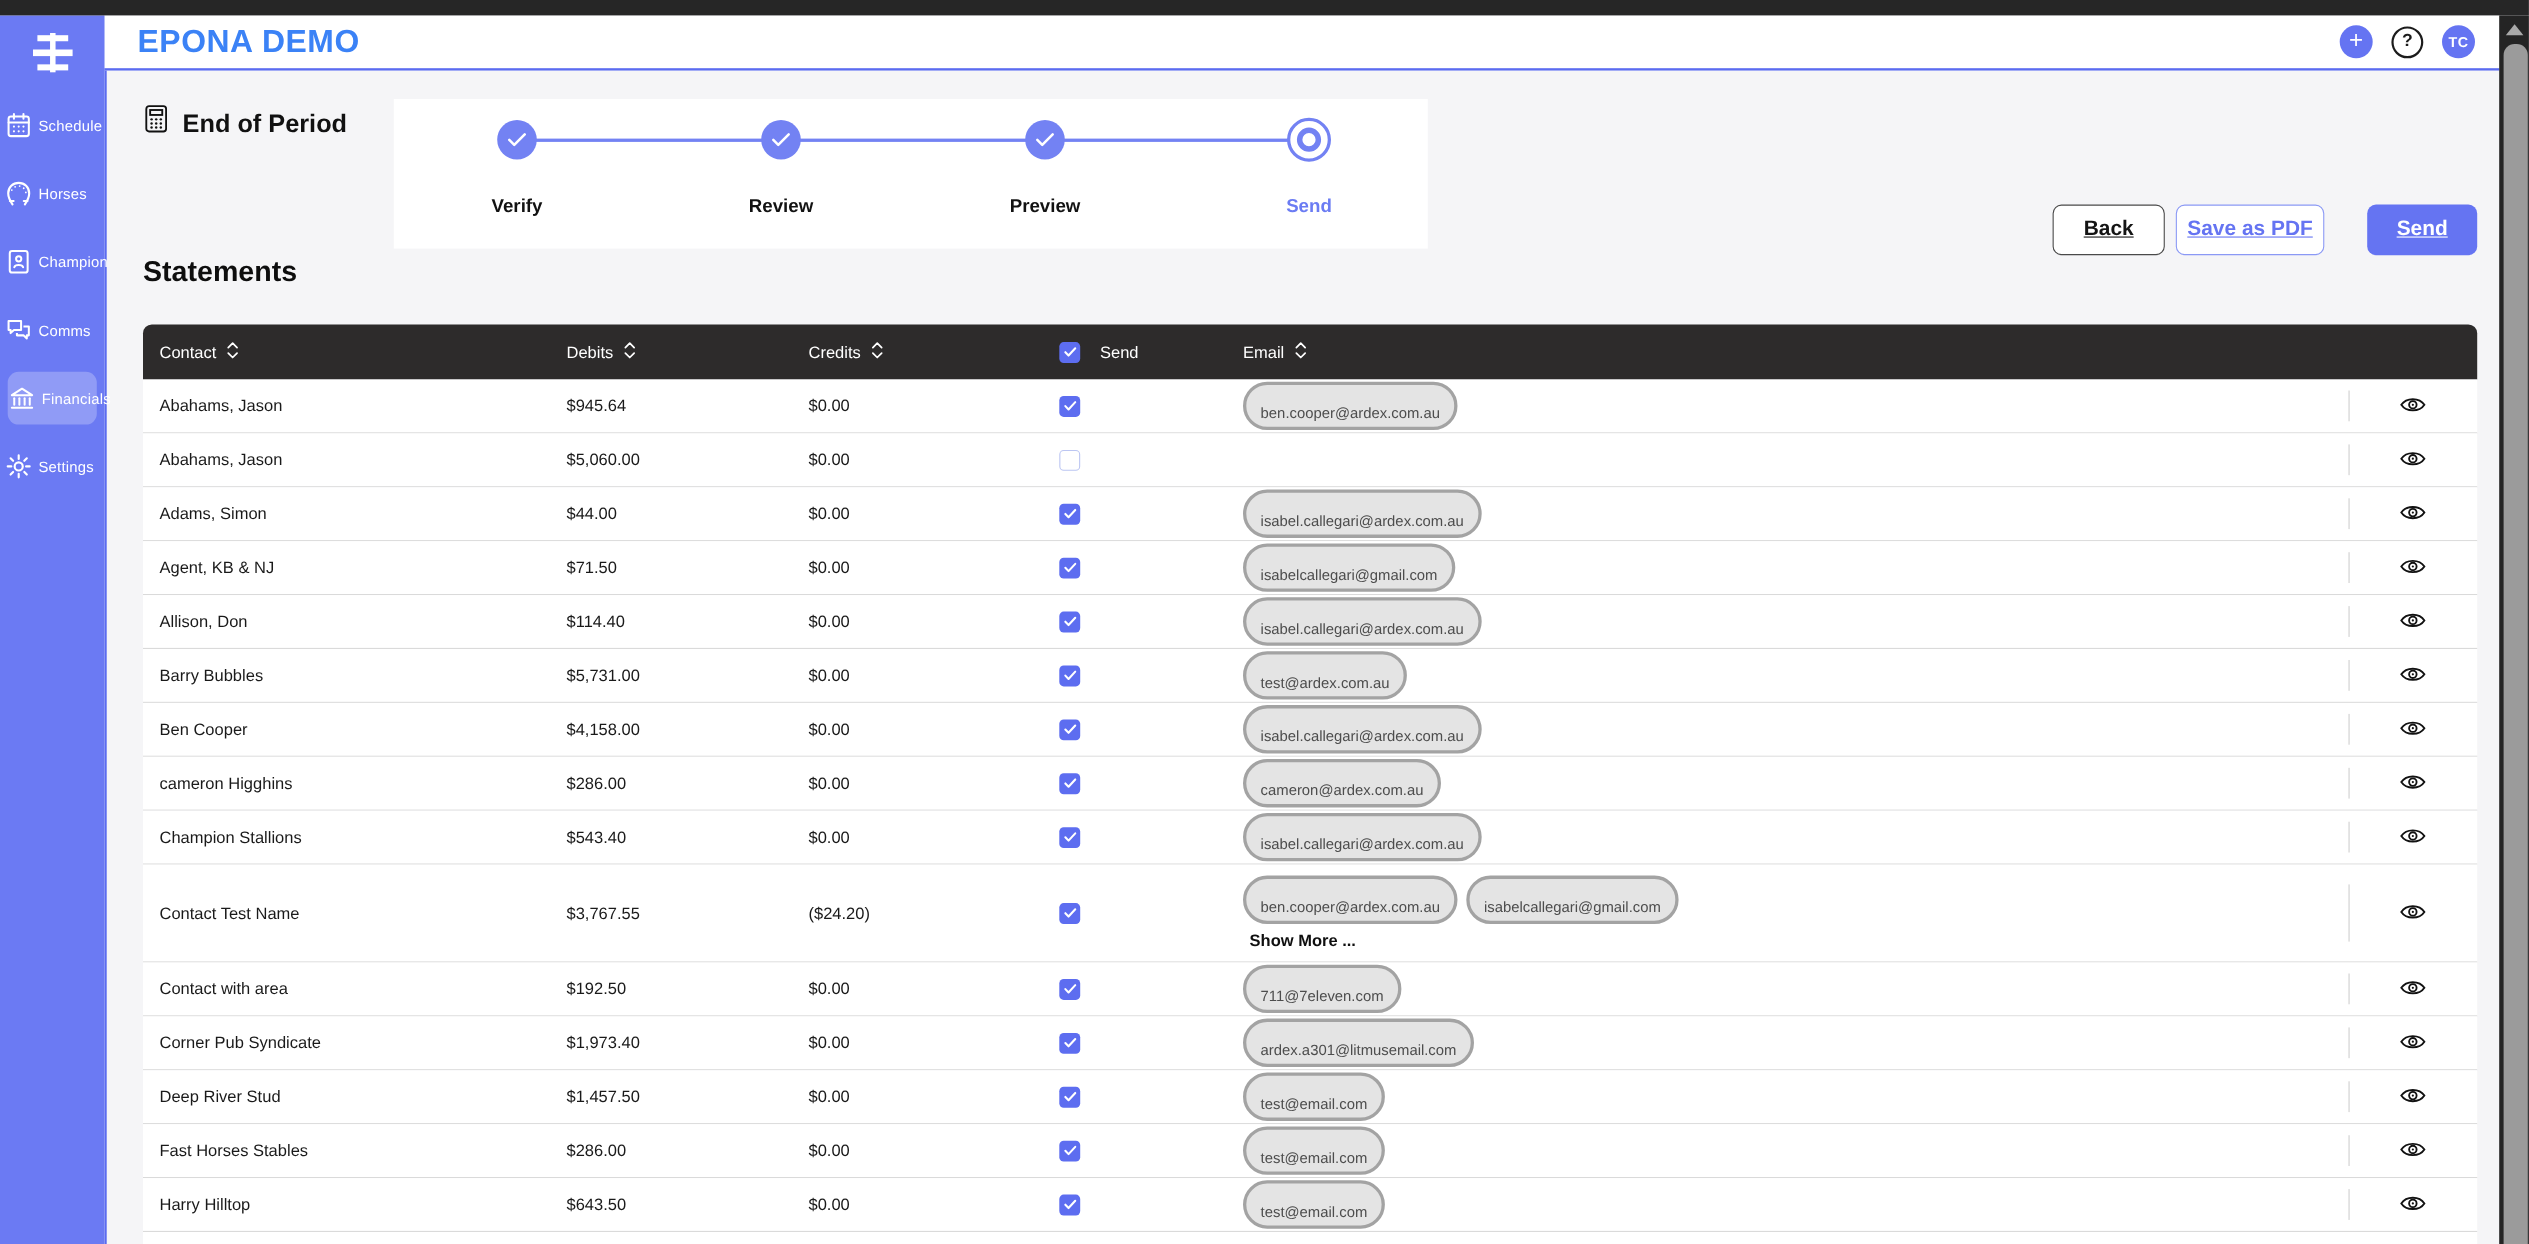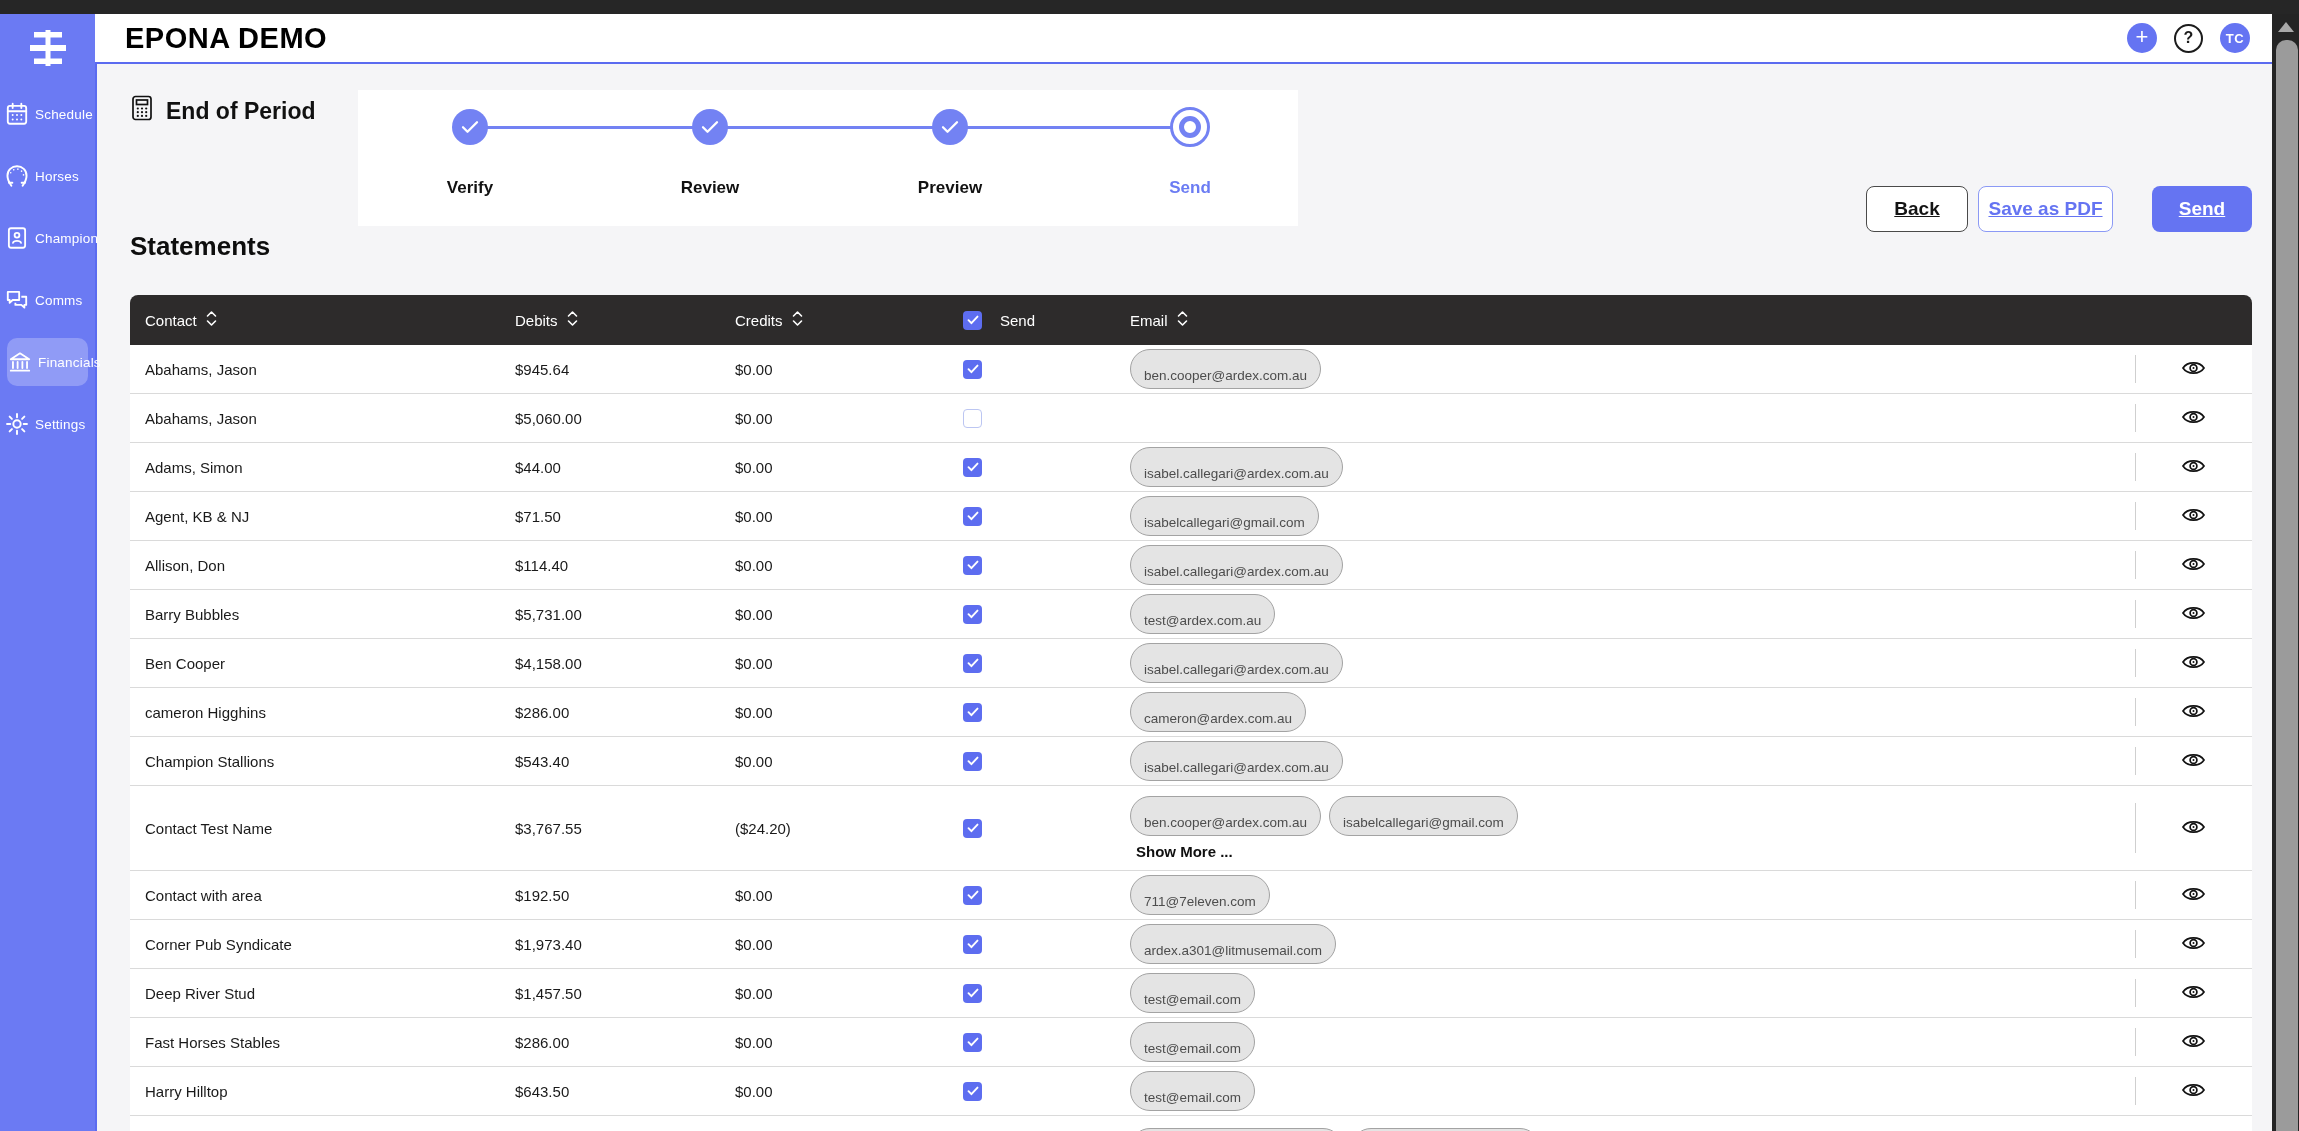--- a/index.html
+++ b/index.html
@@ -14,21 +14,21 @@
   .logo { width:44px; height:40px; margin:14px auto 16px auto; display:flex; align-items:center; justify-content:center; }
   .nav { display:flex; flex-direction:column; gap:14px; padding:6px 4px; }
   .side-item { display:flex; flex-direction:row; align-items:center; gap:5px; padding:11px 0; border-radius:10px; cursor:pointer; }
   .side-item.active { background:rgba(255,255,255,0.25); margin:0 3px; }
   .side-item .lbl { color:#fff; font-size:13.5px; font-weight:500; letter-spacing:.2px; }
   .side-item svg { display:block; }
 
   
   .appbar { position:absolute; left:95px; top:14px; width:2177px; height:50px; background:#fff;
             border-bottom:2px solid #5b6bf0; display:flex; align-items:center; z-index:4; }
-  .app-title { font-size:29px; font-weight:900; color:#000000; letter-spacing:.5px; margin-left:30px; }
+  .app-title { font-size:29px; font-weight:900; color:#3b82f6; letter-spacing:.5px; margin-left:30px; }
   .appbar-right { margin-left:auto; display:flex; align-items:center; gap:17px; margin-right:22px; }
   .round-btn { width:30px; height:30px; border-radius:50%; display:flex; align-items:center; justify-content:center; cursor:pointer; }
   .plus-btn { background:#6574f2; color:#fff; font-size:22px; font-weight:400; line-height:1; padding-bottom:2px; }
   .help-btn { background:#fff; border:2.5px solid #1c1c1c; width:29px; height:29px; color:#1c1c1c; font-size:16px; font-weight:800; }
   .avatar { background:#6574f2; color:#fff; font-size:13px; font-weight:700; letter-spacing:.5px; }
 
   
   .scrollbar { position:absolute; right:0; top:14px; width:27px; height:1117px; background:#242424; z-index:8; }
   .sb-arrow { width:0; height:0; margin:8px auto 0 auto; border-left:8px solid transparent; border-right:8px solid transparent; border-bottom:10px solid #a9a9a9; }
   .sb-thumb { position:absolute; left:4px; right:1px; top:26px; bottom:0; background:#9b9b9b; border-radius:10px 10px 0 0; }
@@ -67,21 +67,21 @@
   .cell { display:flex; align-items:center; }
   .cell-actions { height:100%; position:relative; justify-content:center; align-self:stretch; }
   .vdiv { position:absolute; left:0; top:20%; height:60%; width:1px; background:#cfcfcf; }
   .eye-btn { background:none; border:none; cursor:pointer; display:flex; align-items:center; }
 
   .checkbox { width:19px; height:19px; border-radius:4px; display:flex; align-items:center; justify-content:center; cursor:pointer; }
   .checkbox.checked { background:#5d6df0; }
   .checkbox.unchecked { background:#fff; border:1.5px solid #bcc6f2; }
 
   .chips { display:flex; gap:8px; flex-wrap:wrap; }
-  .chip { display:inline-flex; padding:18px 13px 5px 13px; border-radius:999px; background:#e4e4e4; border:1px solid #a3a3a3;
+  .chip { display:inline-flex; padding:18px 13px 5px 13px; border-radius:999px; background:#e4e4e4; border:3px solid #a3a3a3;
           color:#4d4d4d; font-size:13.5px; white-space:nowrap; }
   .trow.tall { min-height:78px; }
   .trow.tall .cell-email { flex-direction:column; align-items:flex-start; justify-content:center; gap:7px; padding:10px 0; }
   .show-more { font-size:15px; font-weight:700; color:#0f0f0f; cursor:pointer; margin-left:6px; }
   .trow.partial { min-height:20px; height:20px; overflow:hidden; border-bottom:none; align-items:flex-start; }
   .trow.partial .cell-email { padding-top:12px; }
 
   .sort-icon { flex:none; }
 </style>
 </head>

